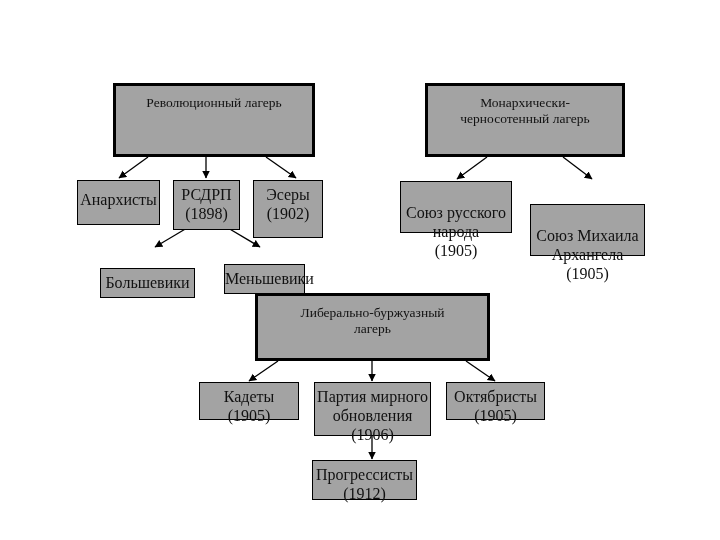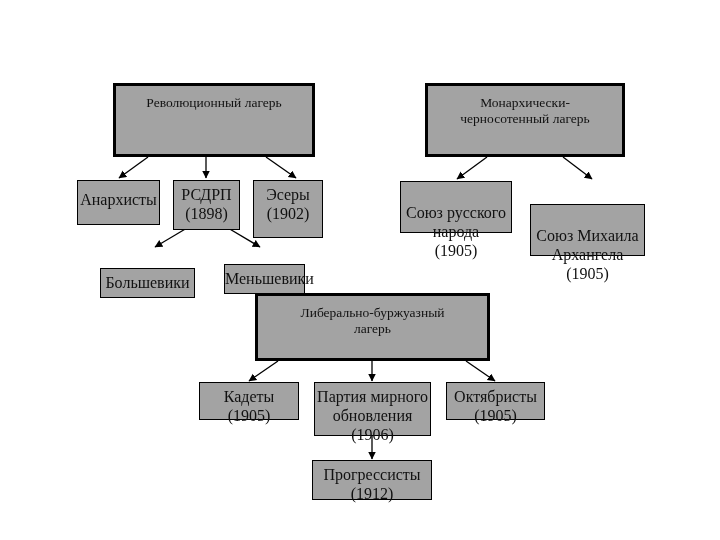--- a/index.html
+++ b/index.html
@@ -148,18 +148,18 @@
     <span class="label">Партия мирного
 обновления</span>
     <span class="year">(1906)</span>
   </div>
 
   <div class="node leaf pad-top-2" style="left:446px; top:382px; width:99px; height:38px;">
     <span class="label">Октябристы</span>
     <span class="year">(1905)</span>
   </div>
 
-  <div class="node leaf pad-top-2" style="left:312px; top:460px; width:120px; height:40px;">
+  <div class="node leaf pad-top-2" style="left:312px; top:460px; width:105px; height:40px;">
     <span class="label">Прогрессисты</span>
     <span class="year">(1912)</span>
   </div>
 
 </div>
 
 </body></html>

